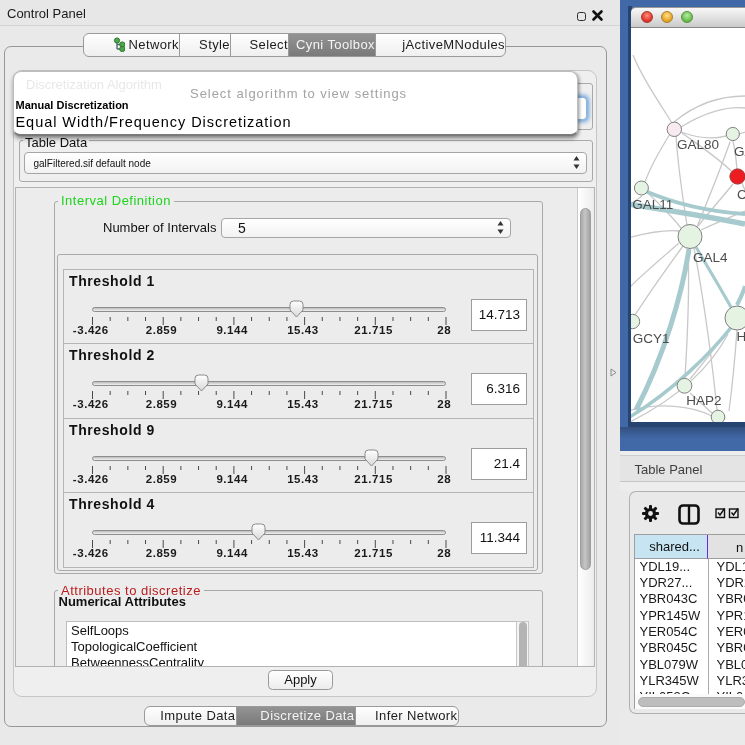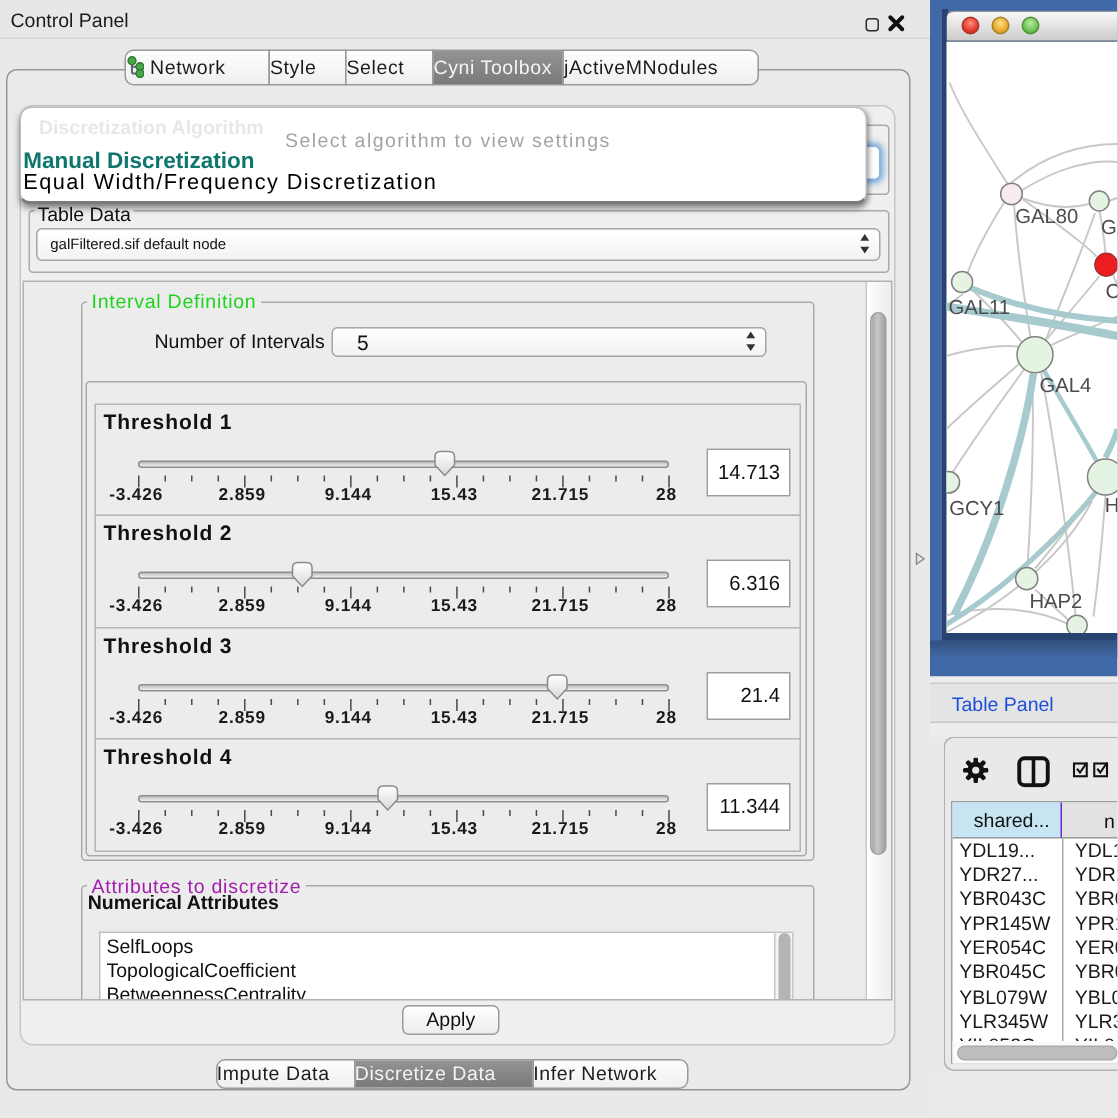--- a/index.html
+++ b/index.html
@@ -7,21 +7,21 @@
 .abs{position:absolute}
 .combo{background:linear-gradient(#ffffff,#f2f2f2);border:1px solid #a6a6a6;border-radius:4px}
 .stepper{position:absolute;right:6px;top:50%;width:7px;height:14px;margin-top:-7px}
 .grp{position:absolute;border:1px solid #a9a9a9;border-radius:3px}
 .grptitle{position:absolute;background:#ececec;padding:0 3px;line-height:14px;letter-spacing:0.5px}
 .tpanel{position:absolute;left:46.5px;width:471px;background:#ececec;border:1px solid #b5b5b5}
 .tpanel .tt{position:absolute;left:5.5px;top:3px;font-weight:bold;font-size:14px;letter-spacing:0.6px}
 .track{position:absolute;left:28.5px;top:36.5px;width:354px;height:5px;border:1px solid #8d8d8d;border-radius:3px;background:linear-gradient(#bcbcbc,#f1f1f1)}
 .vbox{position:absolute;left:407.5px;top:29px;width:56px;height:32px;background:#fff;border:1px solid #9d9d9d;text-align:right;line-height:30px;padding-right:6px;font-size:13.5px}
 .ticklab{position:absolute;top:53.5px;font-weight:bold;font-size:11.5px;letter-spacing:0.55px;transform:translateX(-50%);margin-left:-1.5px;color:#1a1a1a}
-.tab{display:inline-block;vertical-align:top;height:23.5px;letter-spacing:0.4px;border:1px solid #9a9a9a;background:linear-gradient(#fefefe,#efefef);text-align:left;line-height:21px;color:#1c1c1c;margin-left:-1px}
+.tab{display:inline-block;vertical-align:top;height:23.5px;letter-spacing:0.4px;border:1px solid #9a9a9a;background:linear-gradient(#fefefe,#efefef);text-align:right;line-height:21px;color:#1c1c1c;margin-left:-1px}
 .tabsel{background:linear-gradient(#939393,#7a7a7a);color:#f4f4f4}
 </style></head>
 <body>
 
 <div class="abs" style="left:0;top:0;width:620px;height:26px;background:#e7e7e7;border-bottom:1px solid #d4d4d4"></div>
 <div class="abs" style="left:7px;top:6px;color:#1a1a1a">Control Panel</div>
 <div class="abs" style="left:577px;top:12px;width:9px;height:9px;border:1.6px solid #2b2b2b;border-radius:2.5px"></div>
 <svg class="abs" style="left:591px;top:9px" width="13" height="13">
     <path d="M2.5,2.5 L10.5,10.5 M10.5,2.5 L2.5,10.5" stroke="#111" stroke-width="2.6" stroke-linecap="round"></path>
   </svg>
@@ -49,23 +49,23 @@
 
 <div class="grp" style="left:18.5px;top:140px;width:574px;height:42px"></div>
 <div class="abs" style="left:23px;top:135px;background:#efefef;padding:0 2px;color:#111">Table Data</div>
 <div class="combo abs" style="left:23.5px;top:151.5px;width:563px;height:22.5px;line-height:21px;padding-left:9px;font-size:10px">galFiltered.sif default node
 <svg class="stepper" width="7" height="14">
       <path d="M3.5,0 L6.5,4.5 L0.5,4.5 Z" fill="#333"></path>
       <path d="M3.5,13 L6.5,8.5 L0.5,8.5 Z" fill="#333"></path>
     </svg></div>
 
 <div class="abs" style="left:13.3px;top:70.5px;width:564.5px;height:65.5px;background:#fff;border:1px solid #bdbdbd;border-bottom:2px solid #7a7a7a;border-radius:8px 8px 7px 7px;box-shadow:0 3px 4px rgba(0,0,0,0.35),2px 1px 3px rgba(0,0,0,0.18)"></div>
-<div class="abs" style="left:26px;top:76.5px;font-weight:bold;color:rgba(70,70,70,0.13)">Discretization Algorithm</div>
+<div class="abs" style="left:26px;top:76.5px;font-weight:normal;color:rgba(70,70,70,0.13)">Discretization Algorithm</div>
 <div class="abs" style="left:13.3px;top:86px;width:564.5px;text-align:center;color:#a3a3a3;letter-spacing:0.95px;text-indent:6px">Select algorithm to view settings</div>
-<div class="abs" style="left:15.5px;top:98.5px;font-weight:bold;font-size:15px;color:#0f766e">Manual Discretization</div>
+<div class="abs" style="left:15.5px;top:98.5px;font-weight:bold;font-size:11px;color:#000000">Manual Discretization</div>
 <div class="abs" style="left:15.5px;top:113.5px;font-size:14.5px;letter-spacing:0.95px;color:#000">Equal Width/Frequency Discretization</div>
 
 <div class="abs" style="left:15px;top:187px;width:580px;height:480px;border:1px solid #b3b3b3;background:#ececec;overflow:hidden">
  <div style="position:relative;width:100%;height:100%">
 
   <div class="abs" style="right:0;top:0;width:17px;height:100%;background:linear-gradient(to right,#ffffff,#ececec);border-left:1px solid #c9c9c9"></div>
   <div class="abs" style="right:3px;top:20px;width:11px;height:362px;border-radius:5.5px;background:linear-gradient(to right,#a9a9a9,#c6c6c6 45%,#a3a3a3);border:1px solid #9e9e9e"></div>
 
   <div class="grp" style="left:38px;top:12.5px;width:489px;height:373px"></div>
   <div class="grptitle" style="left:42px;top:6px;color:#1bd41b">Interval Definition</div>
@@ -158,21 +158,21 @@
           <defs>
             <linearGradient id="thg1" x1="0" y1="0" x2="0" y2="1">
               <stop offset="0" stop-color="#ffffff"></stop>
               <stop offset="1" stop-color="#d8d8d8"></stop>
             </linearGradient>
           </defs>
         </svg>
         <div class="vbox">6.316</div>
       </div>
   <div id="tp3" class="tpanel" style="top:230px;height:75px">
-        <div class="tt">Threshold 3</div>
+        <div class="tt">Threshold 9</div>
         <div class="track"></div>
         <svg style="position:absolute;left:28.3px;top:45.5px" width="356" height="10">
           <line x1="0.5" y1="1" x2="0.5" y2="9" stroke="#4a4a4a" stroke-width="1"></line>
           <line x1="18.175" y1="1" x2="18.175" y2="5" stroke="#4a4a4a" stroke-width="1"></line>
           <line x1="35.85" y1="1" x2="35.85" y2="5" stroke="#4a4a4a" stroke-width="1"></line>
           <line x1="53.525000000000006" y1="1" x2="53.525000000000006" y2="5" stroke="#4a4a4a" stroke-width="1"></line>
           <line x1="71.2" y1="1" x2="71.2" y2="9" stroke="#4a4a4a" stroke-width="1"></line>
           <line x1="88.875" y1="1" x2="88.875" y2="5" stroke="#4a4a4a" stroke-width="1"></line>
           <line x1="106.55000000000001" y1="1" x2="106.55000000000001" y2="5" stroke="#4a4a4a" stroke-width="1"></line>
           <line x1="124.22500000000001" y1="1" x2="124.22500000000001" y2="5" stroke="#4a4a4a" stroke-width="1"></line>
@@ -245,21 +245,21 @@
             <linearGradient id="thg3" x1="0" y1="0" x2="0" y2="1">
               <stop offset="0" stop-color="#ffffff"></stop>
               <stop offset="1" stop-color="#d8d8d8"></stop>
             </linearGradient>
           </defs>
         </svg>
         <div class="vbox">11.344</div>
       </div>
 
   <div class="grp" style="left:38px;top:401.5px;width:489px;height:120px"></div>
-  <div class="grptitle" style="left:42px;top:395.5px;color:#a21caf">Attributes to discretize</div>
+  <div class="grptitle" style="left:42px;top:395.5px;color:#b91c1c">Attributes to discretize</div>
   <div class="abs" style="left:42.5px;top:406px;font-weight:bold">Numerical Attributes</div>
   <div class="abs" style="left:50px;top:432.5px;width:450px;height:60px;background:#fff;border:1px solid #bdbdbd;border-right:none">
     <div style="padding:1.5px 0 0 4px;line-height:15.9px">SelfLoops<br>TopologicalCoefficient<br>BetweennessCentrality</div>
   </div>
   <div class="abs" style="left:500px;top:432.5px;width:13px;height:60px;background:#f4f4f4;border:1px solid #c6c6c6"></div>
   <div class="abs" style="left:502.5px;top:434px;width:8px;height:70px;border-radius:4px;background:#b4b4b4"></div>
  </div>
 </div>
 
 <div class="abs" style="left:268px;top:670px;width:65px;height:20px;border:1px solid #9a9a9a;border-radius:4.5px;background:linear-gradient(#ffffff,#ececec);text-align:center;line-height:18px">Apply</div>
@@ -337,21 +337,21 @@
   <text x="737" y="198.5">C</text>
   <text x="693" y="261.5">GAL4</text>
   <text x="632.8" y="343">GCY1</text>
   <text x="736.5" y="341">H</text>
   <text x="686.3" y="405">HAP2</text>
  </g>
 </svg>
 
 <div class="abs" style="left:620px;top:450.5px;width:125px;height:4px;background:#ededed"></div>
 <div class="abs" style="left:620px;top:454.5px;width:125px;height:27.5px;background:#e4e4e4;border-top:1px solid #cdcdcd;border-bottom:1px solid #c6c6c6"></div>
-<div class="abs" style="left:634.5px;top:462px;color:#1d4ed8">Table Panel</div>
+<div class="abs" style="left:634.5px;top:462px;color:#404040">Table Panel</div>
 <div class="abs" style="left:620px;top:482px;width:125px;height:8.5px;background:#ededed"></div>
 
 <div class="abs" style="left:629px;top:490.5px;width:117px;height:223px;background:#e9e9e9;border:1px solid #b1b1b1;border-radius:7px 0 0 7px;border-right:none"></div>
 
 <svg class="abs" style="left:642px;top:505px" width="17" height="17" viewBox="0 0 17 17">
     <g fill="#121212">
       <circle cx="8.5" cy="8.5" r="5.6"></circle>
       <g id="t">
         <rect x="7" y="0" width="3" height="17" rx="1"></rect>
         <rect x="0" y="7" width="17" height="3" ry="1"></rect>

